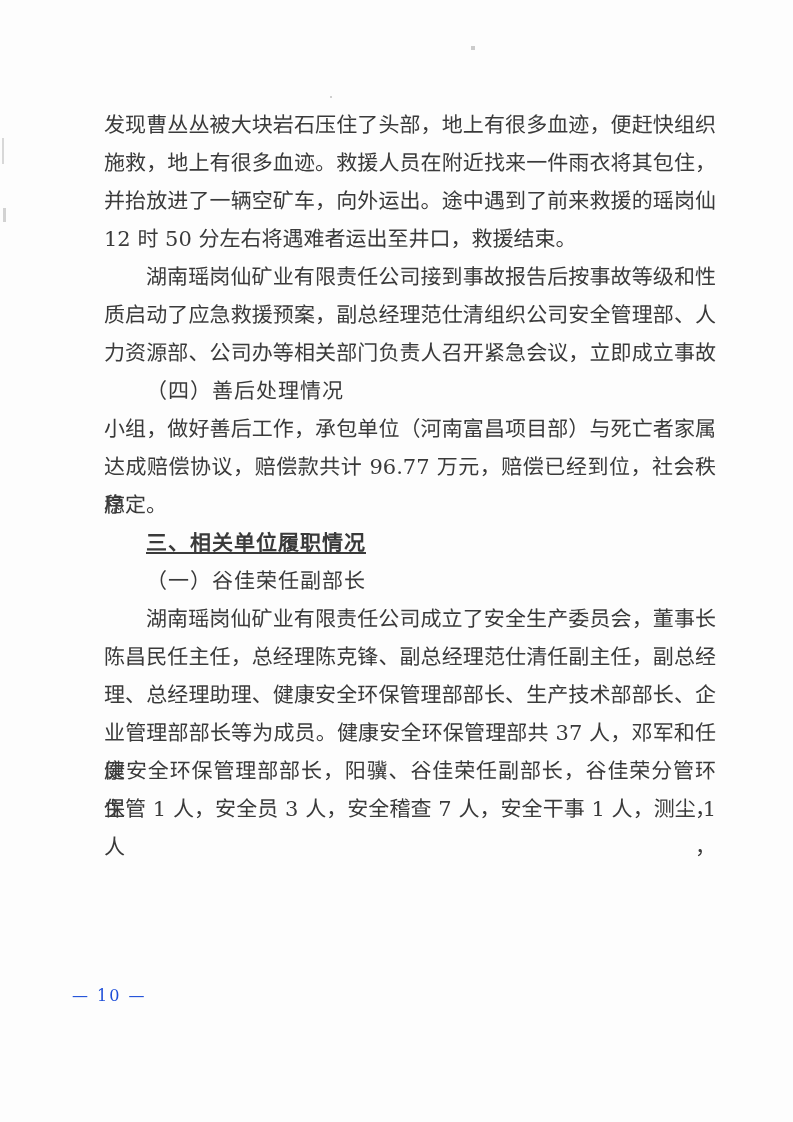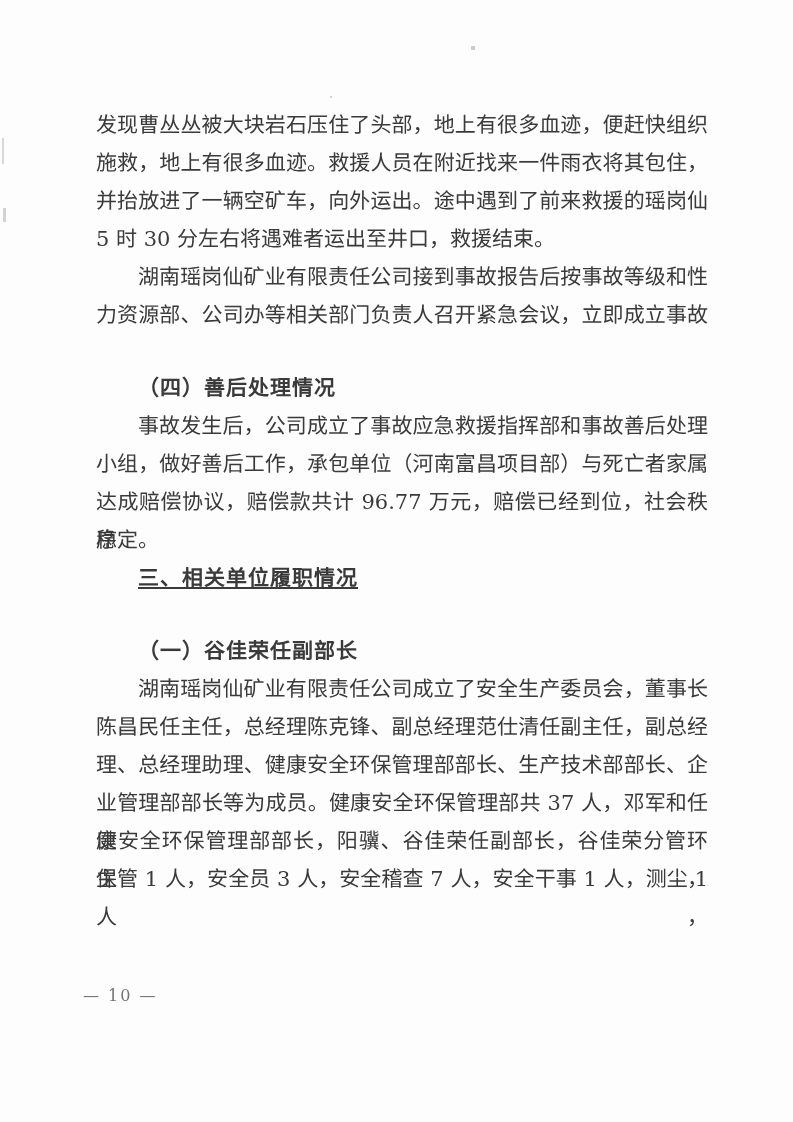--- a/index.html
+++ b/index.html
@@ -12,58 +12,57 @@
     width: 793px;
     height: 1122px;
     margin: 0 auto;
     background: #fdfdfd;
     overflow: hidden;
     font-family: "DejaVu Serif", "Liberation Serif", serif;
     color: #3a3a3a;
   }
   .text-block {
     position: absolute;
-    left: 96px;
+    left: 104px;
     top: 106px;
     width: 612px;
   }
   .line {
     height: 38px;
     line-height: 38px;
     font-size: 21px;
     text-align: left;
   }
   .line.fill {
     text-align: justify;
     text-align-last: justify;
   }
   .line.indent {
     padding-left: 42px;
   }
   .line.indent.fill {
     width: 570px;
   }
   .line.kai-heading {
-    font-weight: 700;
+    font-weight: 400;
     letter-spacing: 1px;
-    margin-top: 35px;
   }
   .line.hei-heading {
     font-family: "DejaVu Sans", "Liberation Sans", sans-serif;
     font-weight: 700;
     letter-spacing: 1px;
     text-decoration: underline;
   }
   .page-number {
     position: absolute;
-    left: 83px;
+    left: 72px;
     top: 984px;
     font-size: 16px;
     line-height: 24px;
-    color: #737373;
+    color: #1d4ed8;
     letter-spacing: 2px;
   }
   .artifact {
     position: absolute;
     pointer-events: none;
   }
   .artifact.dot {
     left: 471px;
     top: 46px;
     width: 4px;
@@ -99,25 +98,25 @@
 <div class="page">
   <span class="artifact dot"></span>
   <span class="artifact edge-mark-1"></span>
   <span class="artifact edge-mark-2"></span>
   <span class="artifact speck"></span>
 
   <div class="text-block">
       <div class="line body fill">发现曹丛丛被大块岩石压住了头部，地上有很多血迹，便赶快组织</div>
       <div class="line body fill">施救，地上有很多血迹。救援人员在附近找来一件雨衣将其包住，</div>
       <div class="line body fill">并抬放进了一辆空矿车，向外运出。途中遇到了前来救援的瑶岗仙</div>
-      <div class="line body">5 时 30 分左右将遇难者运出至井口，救援结束。</div>
+      <div class="line body">12 时 50 分左右将遇难者运出至井口，救援结束。</div>
       <div class="line body indent fill">湖南瑶岗仙矿业有限责任公司接到事故报告后按事故等级和性</div>
+      <div class="line body fill">质启动了应急救援预案，副总经理范仕清组织公司安全管理部、人</div>
       <div class="line body fill">力资源部、公司办等相关部门负责人召开紧急会议，立即成立事故</div>
       <div class="line kai-heading indent">（四）善后处理情况</div>
-      <div class="line body indent fill">事故发生后，公司成立了事故应急救援指挥部和事故善后处理</div>
       <div class="line body fill">小组，做好善后工作，承包单位（河南富昌项目部）与死亡者家属</div>
       <div class="line body fill">达成赔偿协议，赔偿款共计 96.77 万元，赔偿已经到位，社会秩序</div>
       <div class="line body">稳定。</div>
       <div class="line hei-heading indent">三、相关单位履职情况</div>
       <div class="line kai-heading indent">（一）谷佳荣任副部长</div>
       <div class="line body indent fill">湖南瑶岗仙矿业有限责任公司成立了安全生产委员会，董事长</div>
       <div class="line body fill">陈昌民任主任，总经理陈克锋、副总经理范仕清任副主任，副总经</div>
       <div class="line body fill">理、总经理助理、健康安全环保管理部部长、生产技术部部长、企</div>
       <div class="line body fill">业管理部部长等为成员。健康安全环保管理部共 37 人，邓军和任健</div>
       <div class="line body fill">康安全环保管理部部长，阳骥、谷佳荣任副部长，谷佳荣分管环保，</div>

